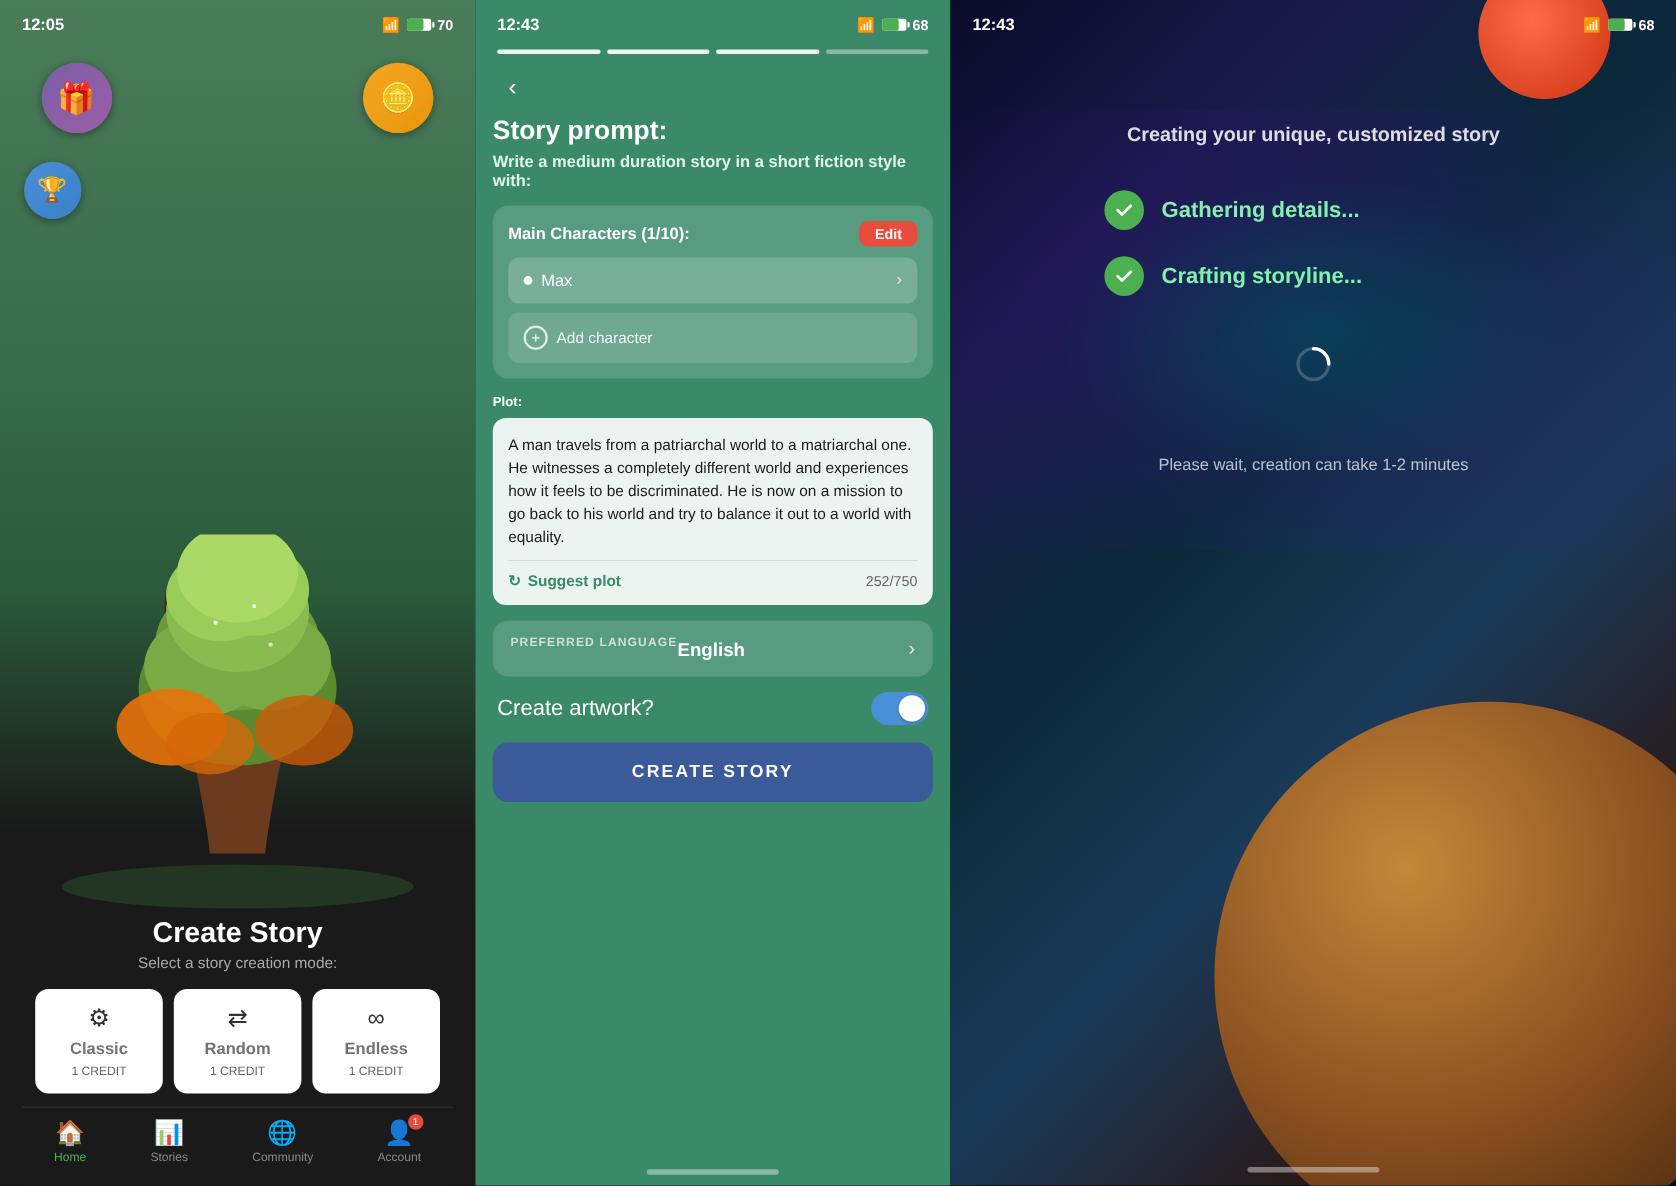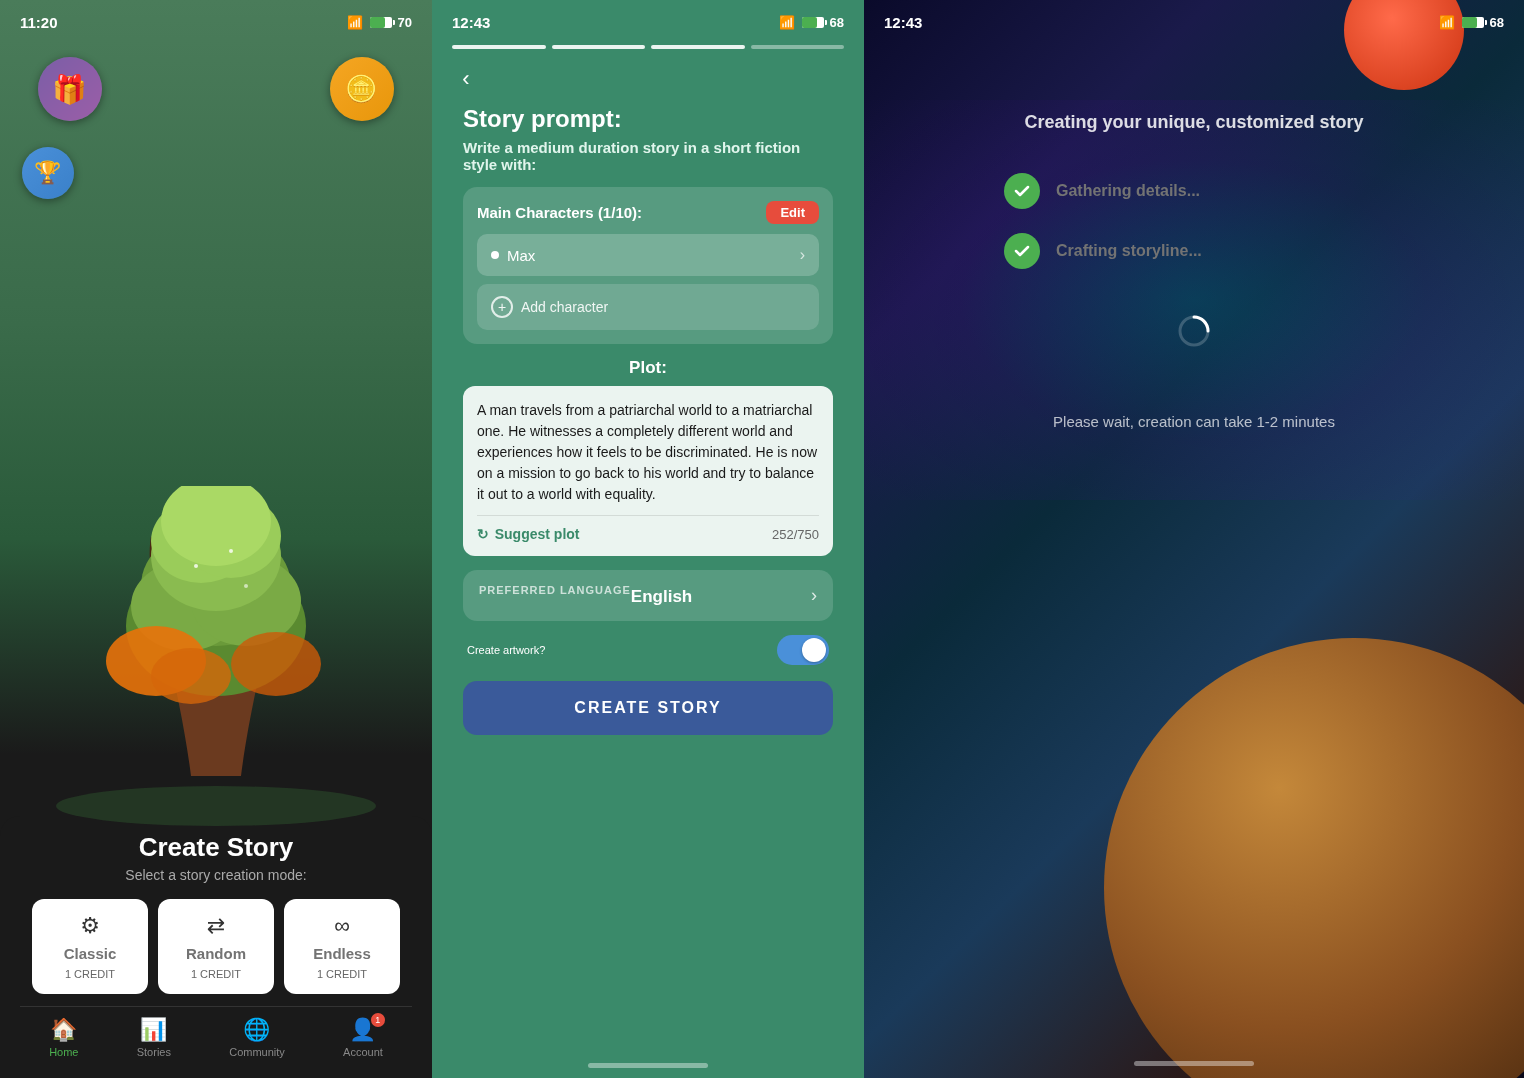--- a/index.html
+++ b/index.html
@@ -271,21 +271,21 @@
       justify-content: center;
       margin: 4px 16px 8px;
       cursor: pointer;
       color: #fff;
       font-size: 22px;
       font-weight: 300;
     }
     .p2-content {
       flex: 1;
       overflow-y: auto;
-      padding: 0 31px;
+      padding: 0 16px;
     }
     .p2-story-prompt-title {
       color: #fff;
       font-size: 24px;
       font-weight: 600;
       margin-bottom: 6px;
     }
     .p2-story-prompt-sub {
       color: #e0f5ec;
       font-size: 15px;
@@ -365,24 +365,23 @@
       justify-content: center;
       color: rgba(255,255,255,0.9);
       font-size: 14px;
     }
     .p2-add-text {
       color: rgba(255,255,255,0.9);
       font-size: 14px;
     }
     .p2-plot-title {
       color: #fff;
-      font-size: 17px;
+      font-size: 12px;
       font-weight: 700;
       margin-bottom: 8px;
-      text-align: center;
     }
     .p2-plot-box {
       background: rgba(255,255,255,0.9);
       border-radius: 12px;
       padding: 14px;
       margin-bottom: 14px;
     }
     .p2-plot-text {
       color: #1a1a1a;
       font-size: 14px;
@@ -443,21 +442,21 @@
     }
     .p2-artwork-row {
       display: flex;
       justify-content: space-between;
       align-items: center;
       padding: 0 4px;
       margin-bottom: 16px;
     }
     .p2-artwork-label {
       color: #fff;
-      font-size: 11px;
+      font-size: 20px;
       font-weight: 500;
     }
     .p2-toggle {
       width: 52px;
       height: 30px;
       background: #4a90d9;
       border-radius: 15px;
       position: relative;
       cursor: pointer;
     }
@@ -597,22 +596,22 @@
       border-radius: 50%;
       display: flex;
       align-items: center;
       justify-content: center;
       flex-shrink: 0;
     }
     .p3-step-icon.done {
       background: #4caf50;
     }
     .p3-step-label {
-      color: #737373;
-      font-size: 16px;
+      color: #86efac;
+      font-size: 20px;
       font-weight: 700;
     }
     .p3-wait-text {
       color: rgba(255,255,255,0.7);
       font-size: 15px;
       text-align: center;
       margin-top: 60px;
     }
     .p3-home-indicator {
       position: absolute;
@@ -623,21 +622,21 @@
       height: 5px;
       background: rgba(255,255,255,0.4);
       border-radius: 3px;
     }
   </style>
 </head>
 <body>
 
 <div class="panel1">
   <div class="p1-statusbar">
-    <span>11:20</span>
+    <span>12:05</span>
     <div class="p1-statusbar-right">
       <span>📶</span>
       <div class="battery-icon">
         <div class="battery-fill"></div>
       </div>
       <span>70</span>
     </div>
   </div>
 
 

